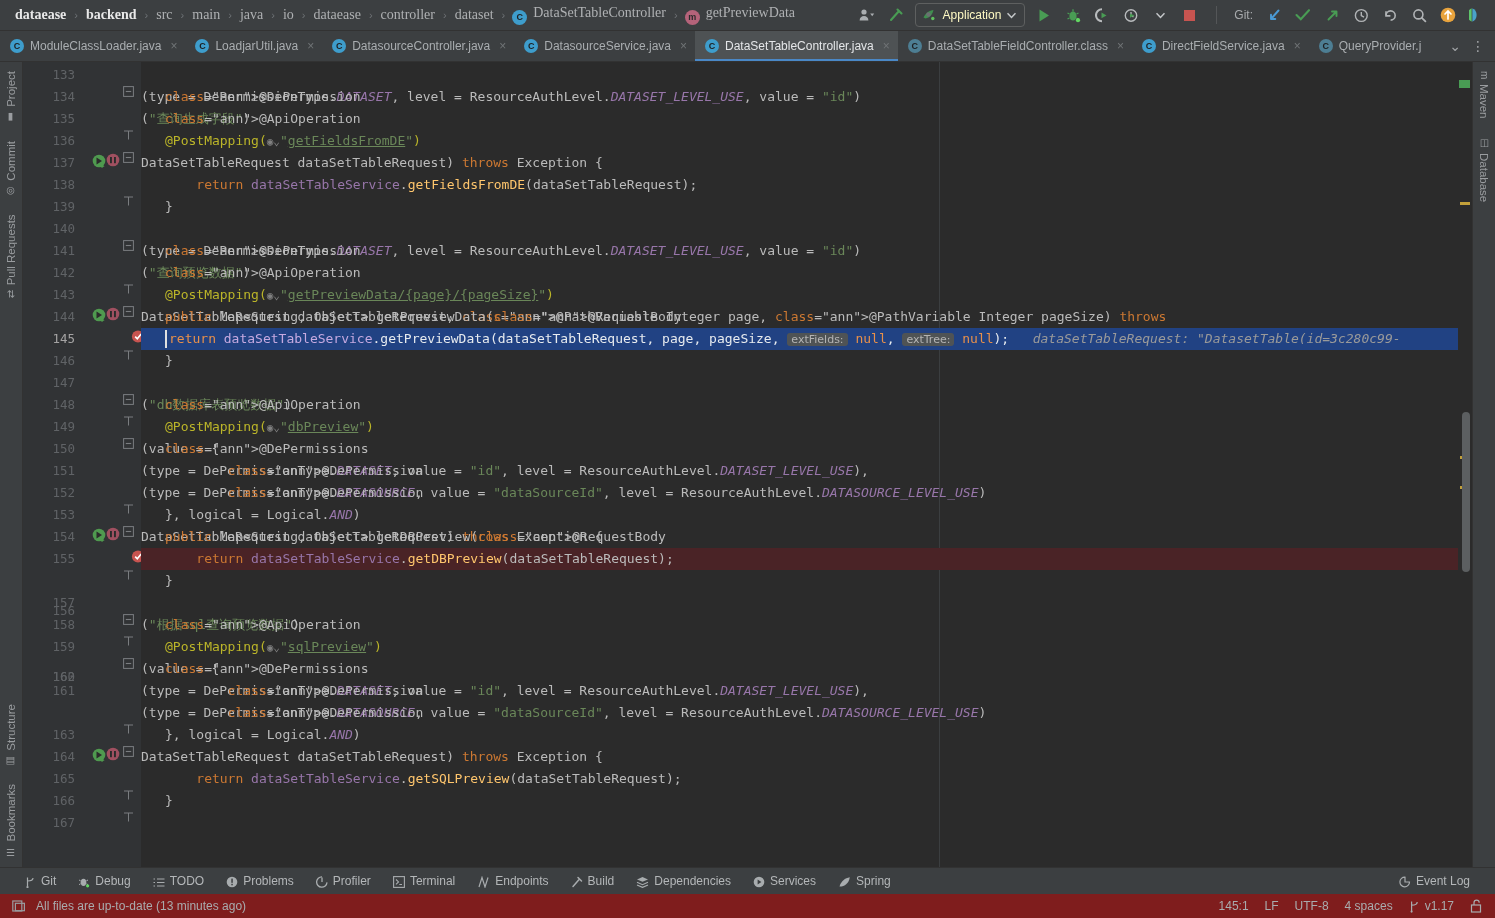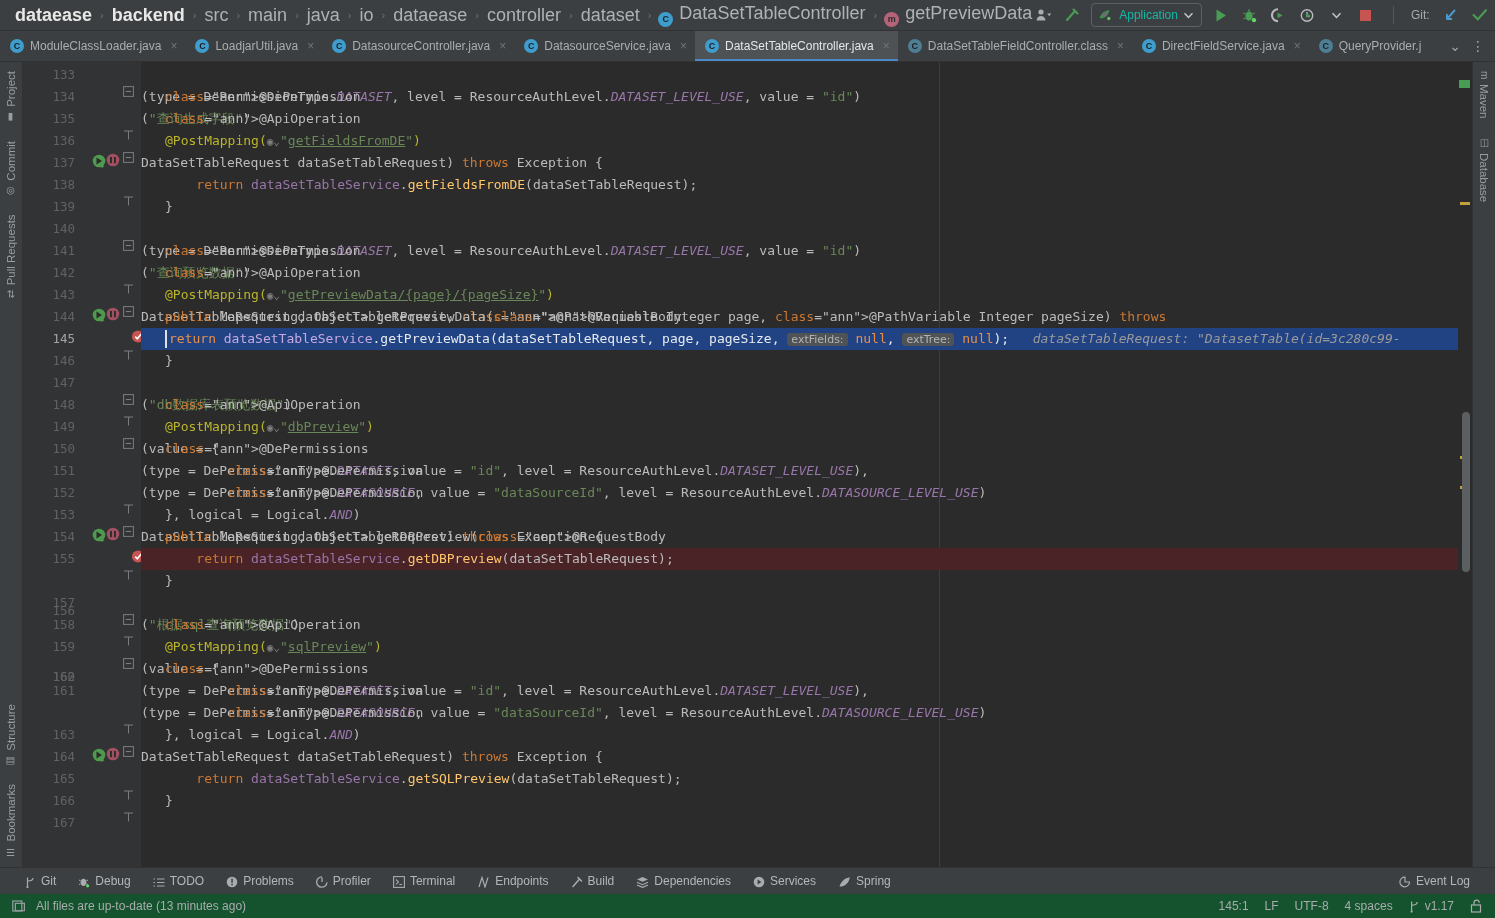--- a/index.html
+++ b/index.html
@@ -4,33 +4,33 @@
 <style>
   html,body{margin:0;padding:0;background:#2b2b2b;}
   body{width:1495px;height:918px;overflow:hidden;
        font-family:"Liberation Sans","DejaVu Sans",sans-serif;font-size:12px;color:#bbbbbb;}
   .app{position:relative;width:1495px;height:918px;background:#3c3f41;display:flex;flex-direction:column;}
 
   
   .toolbar{height:30px;background:#3c3f41;display:flex;align-items:center;
            padding:0 8px 0 14px;flex:0 0 auto;border-bottom:1px solid #323232;}
   .crumbs{display:flex;align-items:center;gap:0;white-space:nowrap;}
-  .crumb{font-size:18px;color:#afb1b3;padding:0 1px;}
+  .crumb{font-size:14px;color:#afb1b3;padding:0 1px;font-family:Liberation Serif, serif;}
   .crumb.bold{color:#e8e8e8;font-weight:bold;}
   .sep{color:#6e7275;padding:0 7px;font-size:11px;}
   .cicon{display:inline-flex;align-items:center;justify-content:center;width:15px;height:15px;
          border-radius:50%;font-size:9px;font-weight:bold;color:#1d1f21;margin-right:5px;
          vertical-align:-3px;}
   .cicon.c{background:#3e9dcc;}
   .cicon.m{background:#b5637a;color:#2b2b2b;}
   .tb-spacer{flex:1 1 auto;}
   .tb-grp{display:flex;align-items:center;gap:9px;}
   .tb-btn{display:inline-flex;align-items:center;justify-content:center;width:20px;height:20px;}
   .runcfg{display:flex;align-items:center;gap:6px;height:22px;padding:0 8px 0 6px;
-          border:1px solid #5e6060;border-radius:4px;background:#3c3f41;color:#14b8a6;font-size:12px;}
+          border:1px solid #5e6060;border-radius:4px;background:#3c3f41;color:#fef9c3;font-size:12px;}
   .divider-v{width:1px;height:18px;background:#545658;margin:0 8px;}
   .gitlabel{font-size:12px;color:#a8abad;margin-right:2px;}
 
   
   .tabsrow{height:30px;background:#3c3f41;display:flex;align-items:stretch;flex:0 0 auto;
            overflow:hidden;border-bottom:1px solid #323232;position:relative;}
   .tab{display:flex;align-items:center;gap:6px;padding:0 8px 0 10px;font-size:12px;
        color:#a9adb0;white-space:nowrap;position:relative;background:#3c3f41;}
   .tab.active{background:#4e5254;color:#e4e6e8;}
   .tab.active:after{content:"";position:absolute;left:0;right:0;bottom:0;height:2px;background:#4a88c7;}
@@ -95,21 +95,21 @@
   .codeline-v{position:absolute;top:0;bottom:0;width:1px;background:#3b3e40;}
 
   
   .toolwin{height:26px;background:#3c3f41;display:flex;align-items:center;gap:0;
            flex:0 0 auto;border-top:1px solid #323232;padding:0 8px 0 14px;}
   .twitem{display:flex;align-items:flex-end;gap:5px;padding:0 11px;font-size:12px;color:#b4b7b9;}
   .twitem .twic{font-size:11px;color:#9aa0a4;}
   .tw-right{margin-left:auto;display:flex;align-items:center;gap:6px;padding-right:6px;}
 
   
-  .status{height:24px;background:#14532d;display:flex;align-items:center;flex:0 0 auto;
+  .status{height:24px;background:#7f1d1d;display:flex;align-items:center;flex:0 0 auto;
           padding:0 8px 0 12px;font-size:12px;color:#a9acae;}
   .status .msg{margin-left:10px;}
   .st-right{margin-left:auto;display:flex;align-items:center;gap:16px;padding-right:4px;}
   .st-item{font-size:12px;color:#a9acae;}
 
   svg{display:block;}
 </style>
 </head>
 <body>
 

